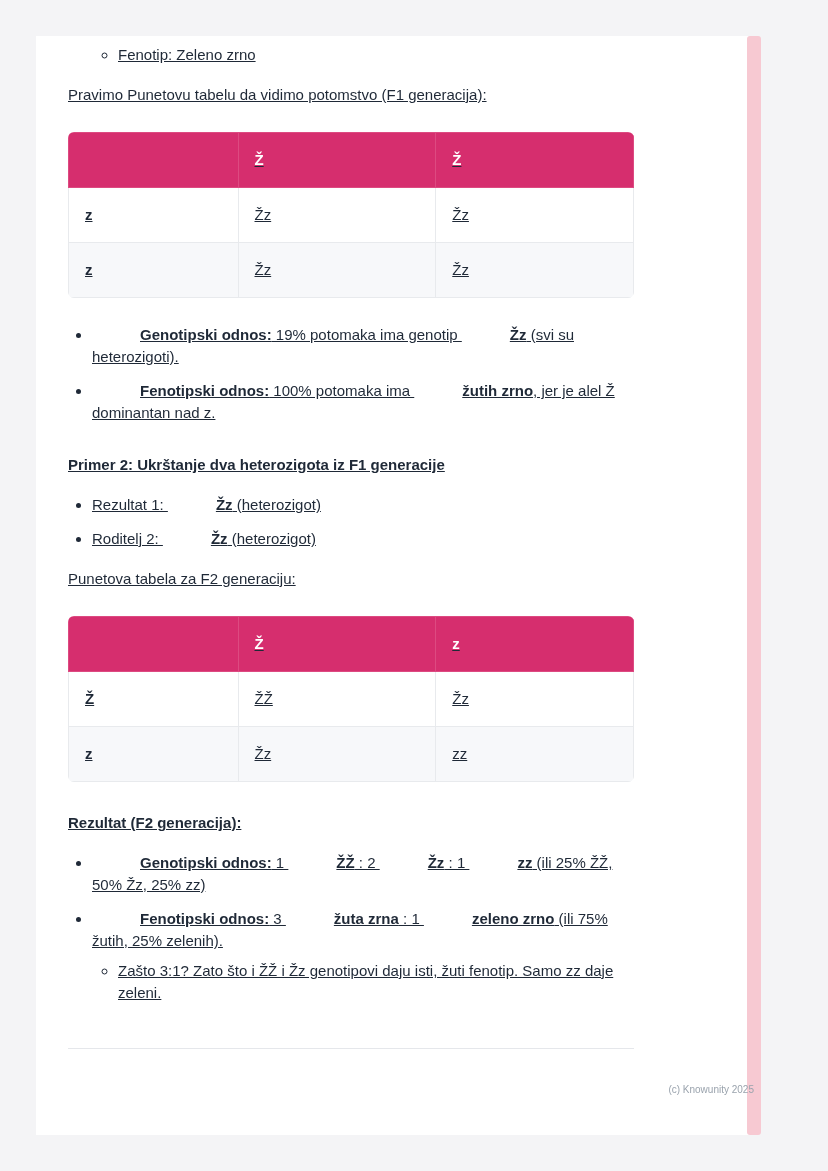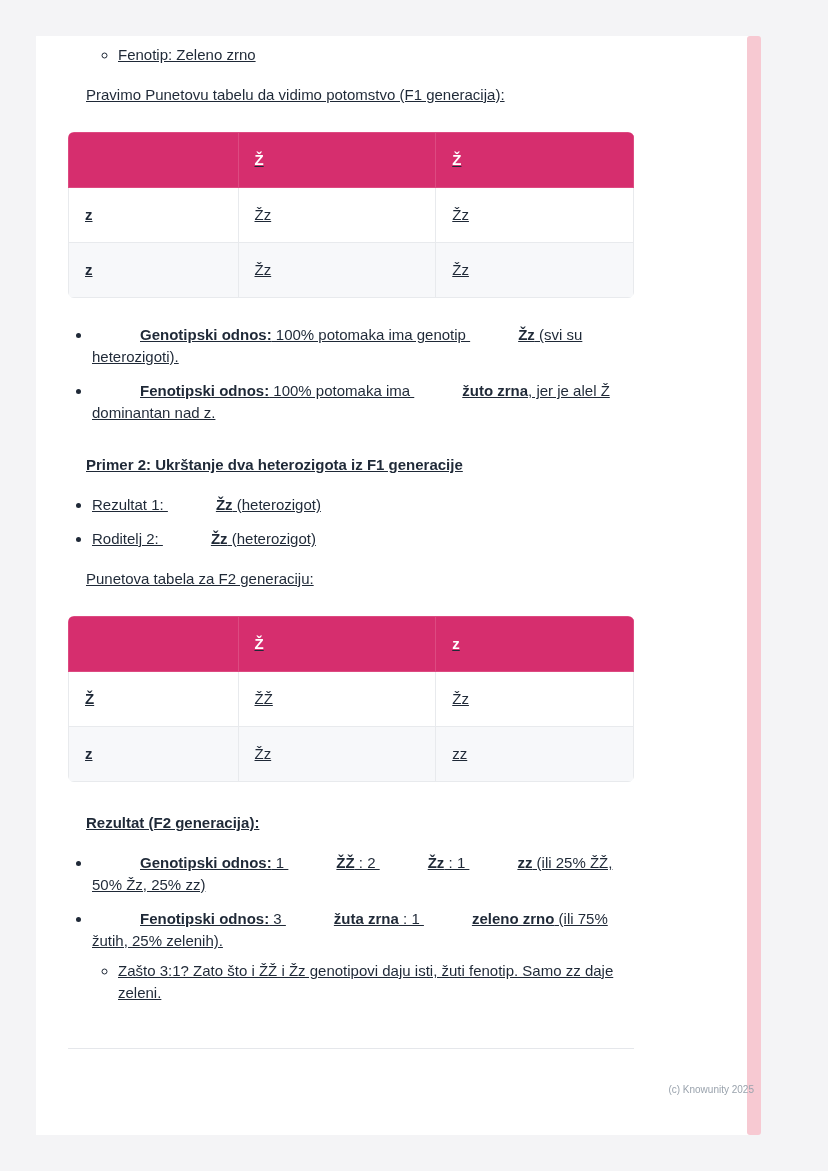--- a/index.html
+++ b/index.html
@@ -17,21 +17,21 @@
     height: 1099px;
     margin: 36px 0 0 36px;
     background: #ffffff;
   }
   .content {
     width: 566px;
     margin-left: 32px;
     padding-top: 8px;
     text-decoration: underline;
   }
-  p { margin: 18px 18px; }
+  p { margin: 18px 0; }
   p.bold { font-weight: 700; margin-top: 30px; }
   .b { font-weight: 700; margin-left: 48px; }
 
   ul.bullets {
     list-style: disc;
     padding-left: 24px;
     margin: 14px 0;
   }
   ul.bullets > li { margin: 12px 0; }
   ul.sublist {
@@ -143,24 +143,24 @@
               <td>Žz</td>
               <td>Žz</td>
             </tr>
           </tbody>
         </table>
       </div>
 
 
       <ul class="bullets">
         <li>
-          <span class="b">Genotipski odnos:</span><span> 100% potomaka ima genotip </span><span class="b">Žz</span><span> (svi su heterozigoti).</span>
-        </li>
-        <li>
-          <span class="b">Fenotipski odnos:</span><span> 100% potomaka ima </span><span class="b">žuto zrna</span><span>, jer je alel Ž dominantan nad z.</span>
+          <span class="b">Genotipski odnos:</span><span> 19% potomaka ima genotip </span><span class="b">Žz</span><span> (svi su heterozigoti).</span>
+        </li>
+        <li>
+          <span class="b">Fenotipski odnos:</span><span> 100% potomaka ima </span><span class="b">žutih zrno</span><span>, jer je alel Ž dominantan nad z.</span>
         </li>
       </ul>
 
       <p class="bold">Primer 2: Ukrštanje dva heterozigota iz F1 generacije</p>
 
 
       <ul class="bullets">
         <li>
           <span>Rezultat 1: </span><span class="b">Žz</span><span> (heterozigot)</span>
         </li>

